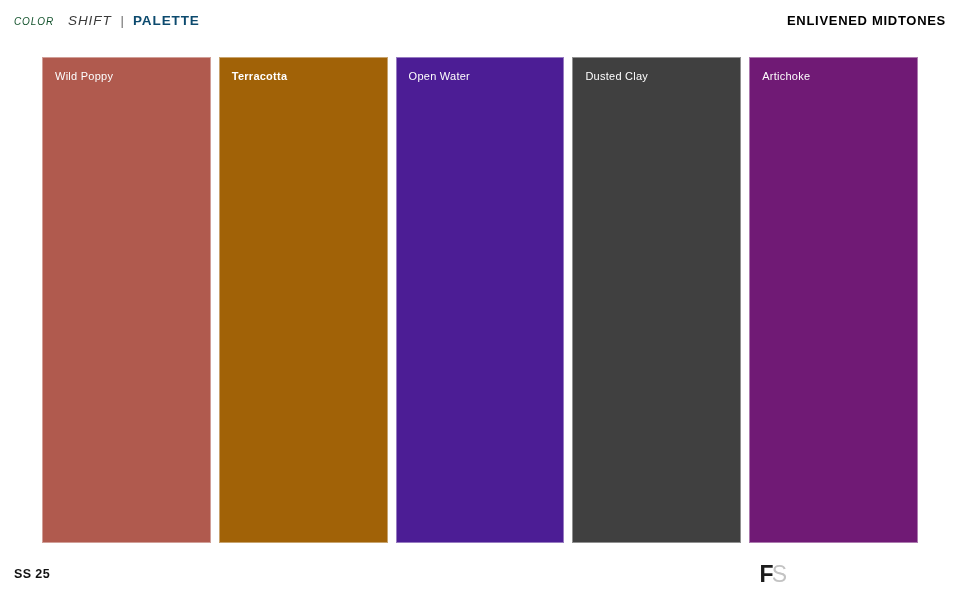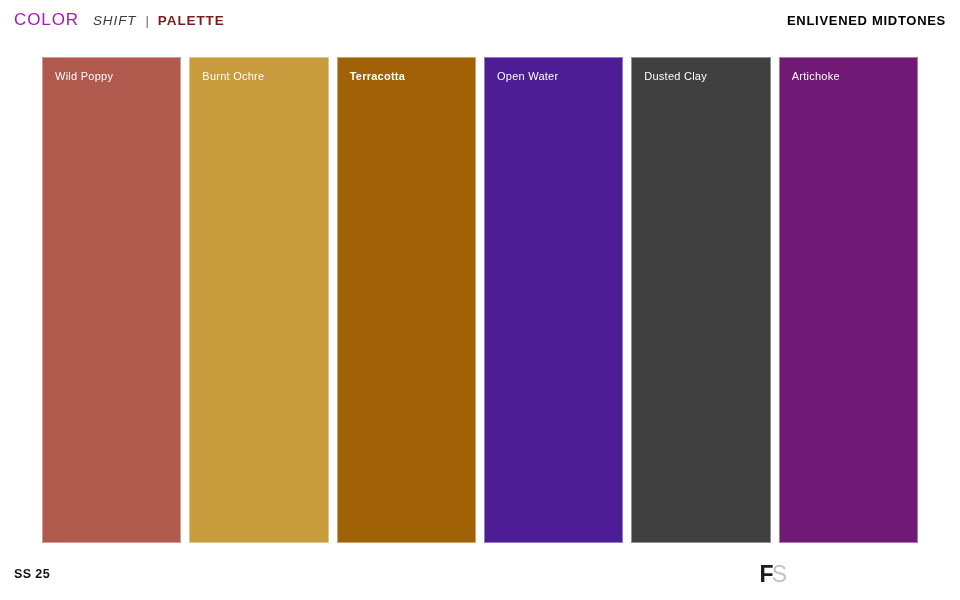--- a/index.html
+++ b/index.html
@@ -28,43 +28,44 @@
     justify-content: space-between;
     padding: 0 14px;
     box-sizing: border-box;
   }
   .header-left {
     display: flex;
     align-items: baseline;
     white-space: nowrap;
   }
   .brand-word {
-    font-size: 17px;
+    font-size: 10px;
     letter-spacing: 0.9px;
-    color: #a21caf;
+    color: #14532d;
     font-weight: 400;
+    font-style: italic;
   }
   .brand-word-italic {
     font-size: 13.5px;
     letter-spacing: 0.9px;
     color: #3a3a3a;
     font-weight: 400;
     font-style: italic;
     margin-left: 14px;
   }
   .brand-sep {
     font-size: 13px;
     color: #6a6a6a;
     margin: 0 9px;
     font-weight: 400;
   }
   .brand-section {
     font-size: 13.5px;
     letter-spacing: 0.9px;
-    color: #7f1d1d;
+    color: #0c4a6e;
     font-weight: 700;
   }
   .header-right {
     font-size: 13px;
     letter-spacing: 0.7px;
     color: #000000;
     font-weight: 700;
     white-space: nowrap;
     margin-left: 24px;
   }
@@ -152,23 +153,20 @@
   </div>
   <div class="header-right">ENLIVENED MIDTONES</div>
 </div>
 
 <div class="palette">
 
   <div class="swatch" style="background-color: rgb(176, 90, 78);">
     <span class="swatch-label">Wild Poppy</span>
   </div>
 
-  <div class="swatch" style="background-color: rgb(200, 156, 60);">
-    <span class="swatch-label">Burnt Ochre</span>
-  </div>
 
   <div class="swatch" style="background-color: #a16207;">
     <span class="swatch-label is-featured">Terracotta</span>
   </div>
 
   <div class="swatch" style="background-color: #4c1d95;">
     <span class="swatch-label">Open Water</span>
   </div>
 
   <div class="swatch" style="background-color: #404040;">

